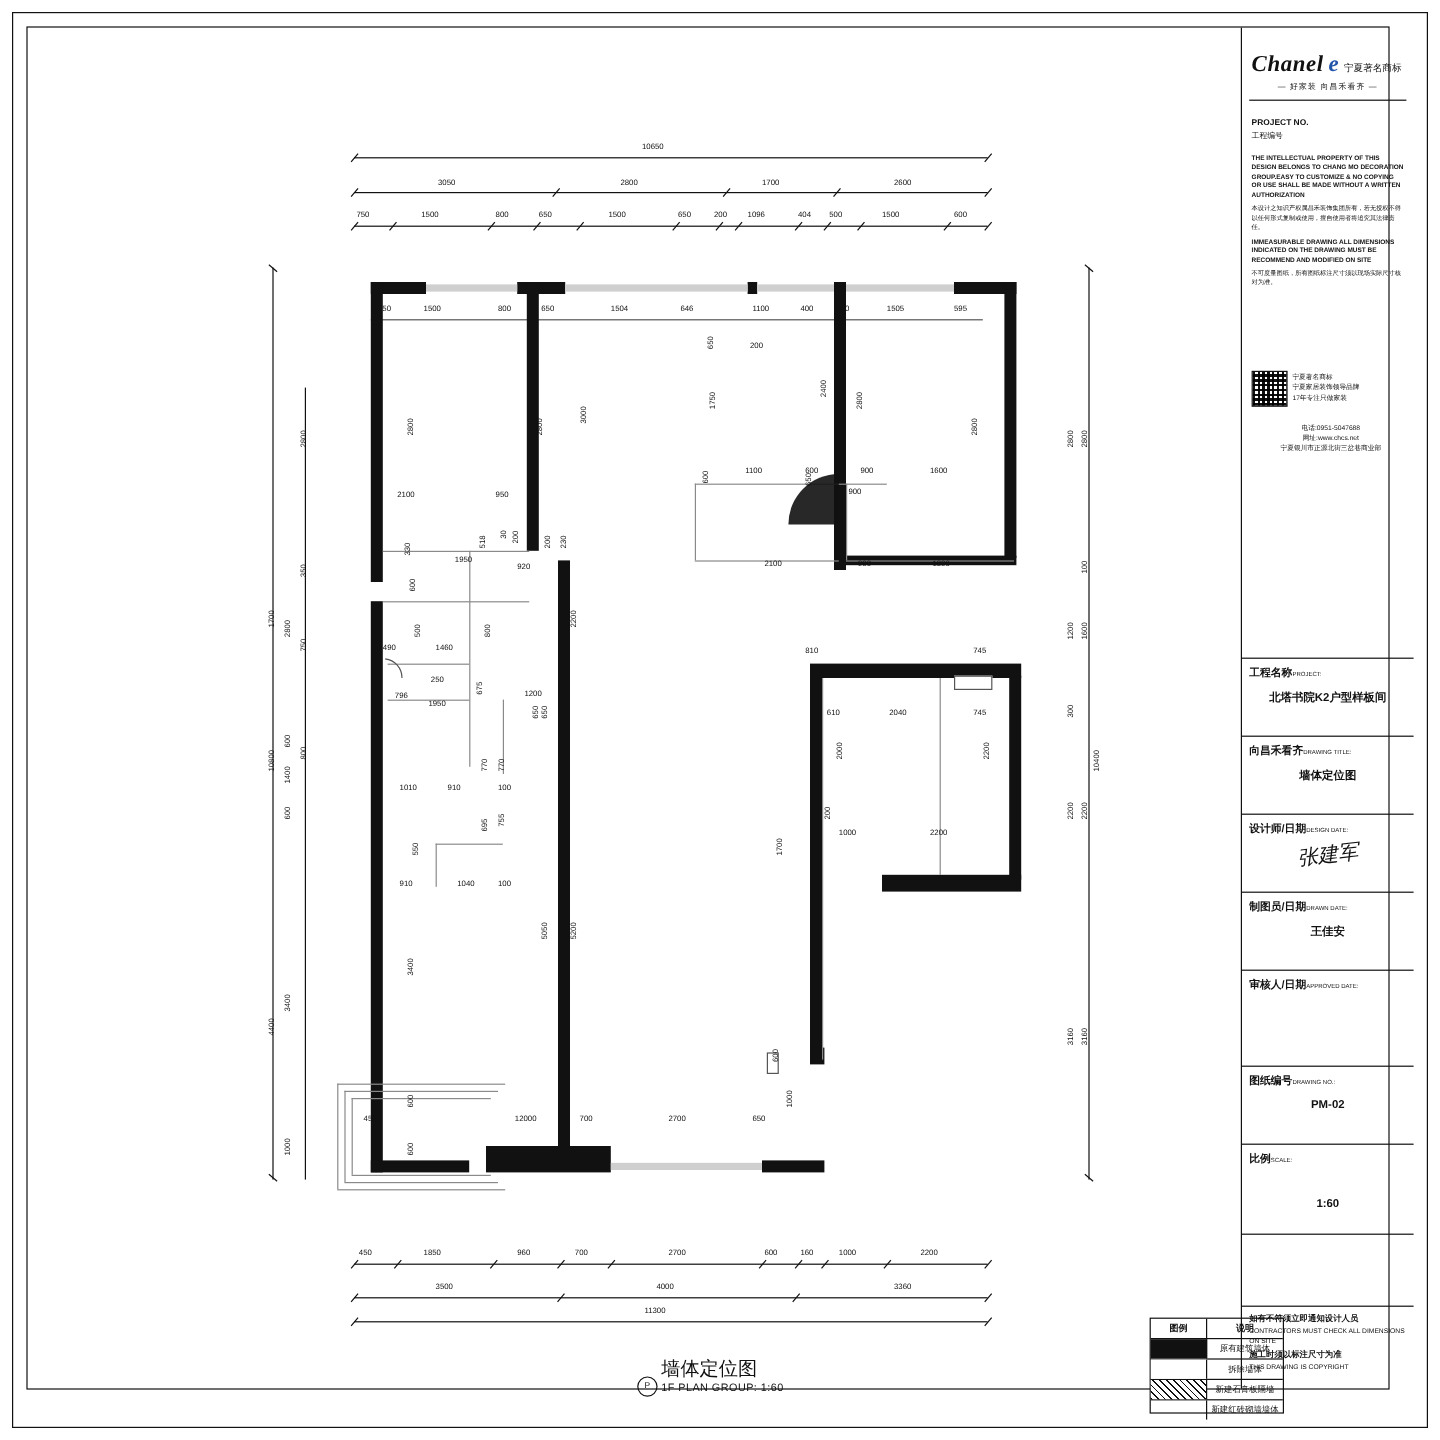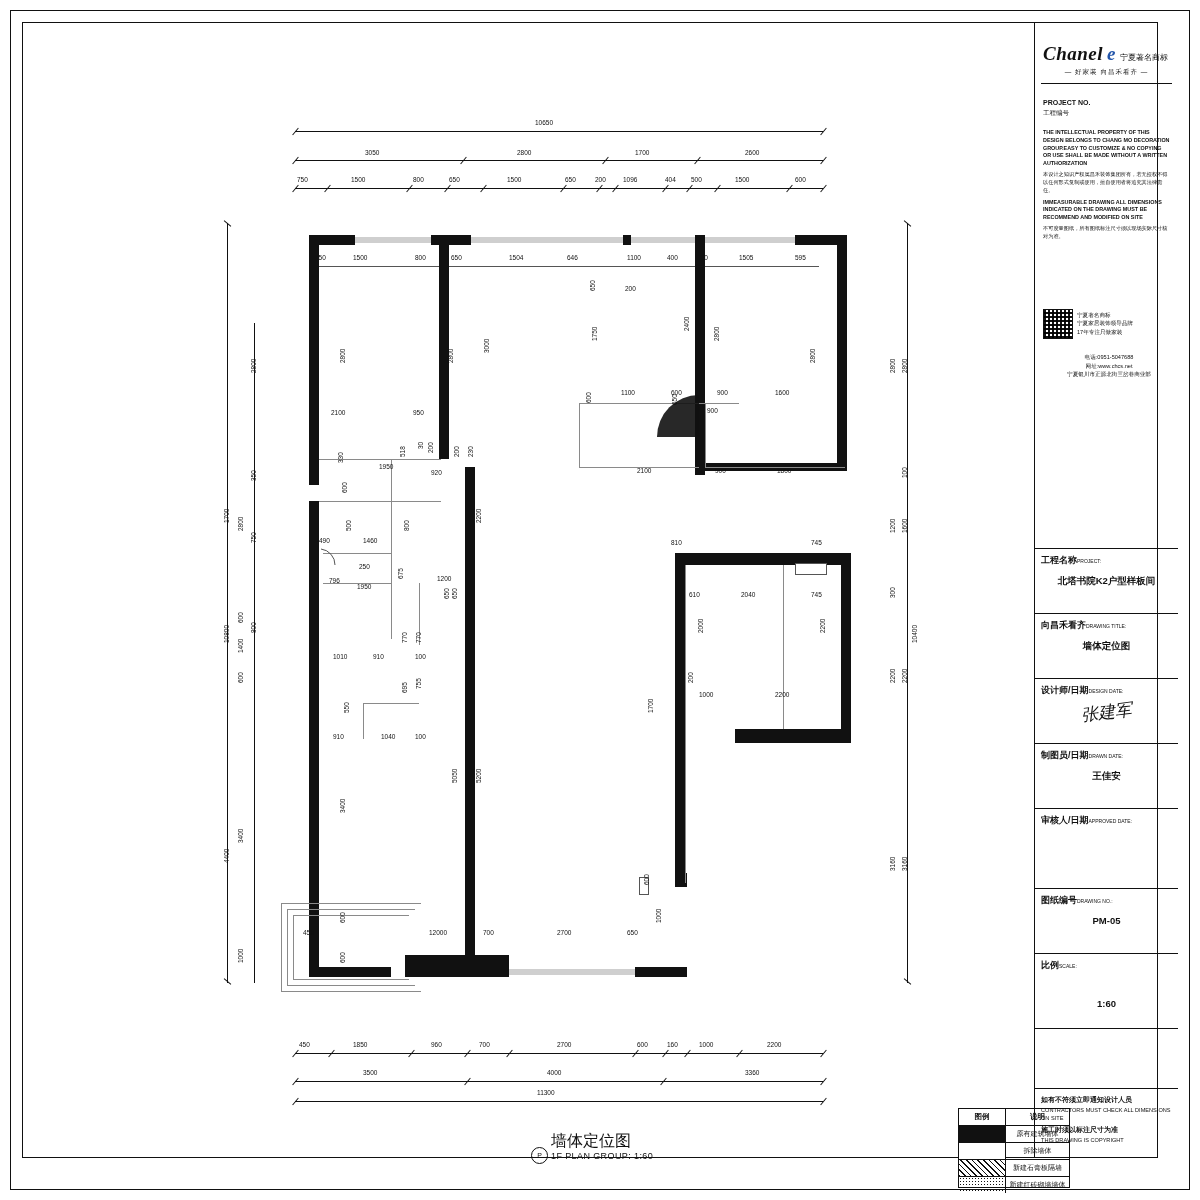--- a/index.html
+++ b/index.html
@@ -28,21 +28,21 @@
   .sec .lab{position:absolute;left:6px;top:5px;font-size:9px;font-weight:bold;}
   .sec .lab em{font-style:normal;font-size:5px;font-weight:normal;}
   .sec .val{position:absolute;left:0;top:26px;width:143px;text-align:center;font-size:9.5px;font-weight:bold;}
   .sign{position:absolute;left:0;top:22px;width:143px;text-align:center;font-family:"Liberation Serif",serif;
         font-size:17px;font-style:italic;transform:rotate(-7deg);}
 
   .footnote{position:absolute;left:6px;width:134px;font-size:5.6px;line-height:1.5;}
   .footnote b{font-size:7px;}
 
   
-  .legend{position:absolute;left:958px;top:1098px;width:112px;height:80px;border:1px solid #111;box-sizing:border-box;margin-top:10px;}
+  .legend{position:absolute;left:958px;top:1098px;width:112px;height:80px;border:1px solid #111;box-sizing:border-box;}
   .legend .lg-head{display:flex;height:16px;border-bottom:1px solid #111;}
   .legend .lg-head div{font-size:7.5px;font-weight:bold;display:flex;align-items:center;justify-content:center;}
   .lg-c1{width:46px;border-right:1px solid #111;}
   .lg-c2{flex:1;}
   .lg-row{display:flex;height:16px;border-bottom:1px solid #111;}
   .lg-row:last-child{border-bottom:none;}
   .lg-swatch{width:46px;border-right:1px solid #111;}
   .lg-name{flex:1;font-size:7px;display:flex;align-items:center;justify-content:center;}
   .sw-solid{background:#111;}
   .sw-none{background:#fff;}
@@ -428,21 +428,21 @@
     <div class="val">王佳安</div>
   </div>
 
   <div class="sec" style="top:785px;height:80px;">
     <div class="lab"><span>审核人/日期</span><em>APPROVED DATE:</em></div>
     <div class="val"></div>
   </div>
 
   <div class="sec" style="top:865px;height:65px;">
     <div class="lab"><span>图纸编号</span><em>DRAWING NO.:</em></div>
-    <div class="val">PM-05</div>
+    <div class="val">PM-02</div>
   </div>
 
   <div class="sec" style="top:930px;height:75px;">
     <div class="lab"><span>比例</span><em>SCALE:</em></div>
     <div class="val" style="top:44px;">1:60</div>
   </div>
 
   <div class="sec" style="top:1005px;height:60px;"></div>
 
   <div class="sec" style="top:1065px;height:69px;">

